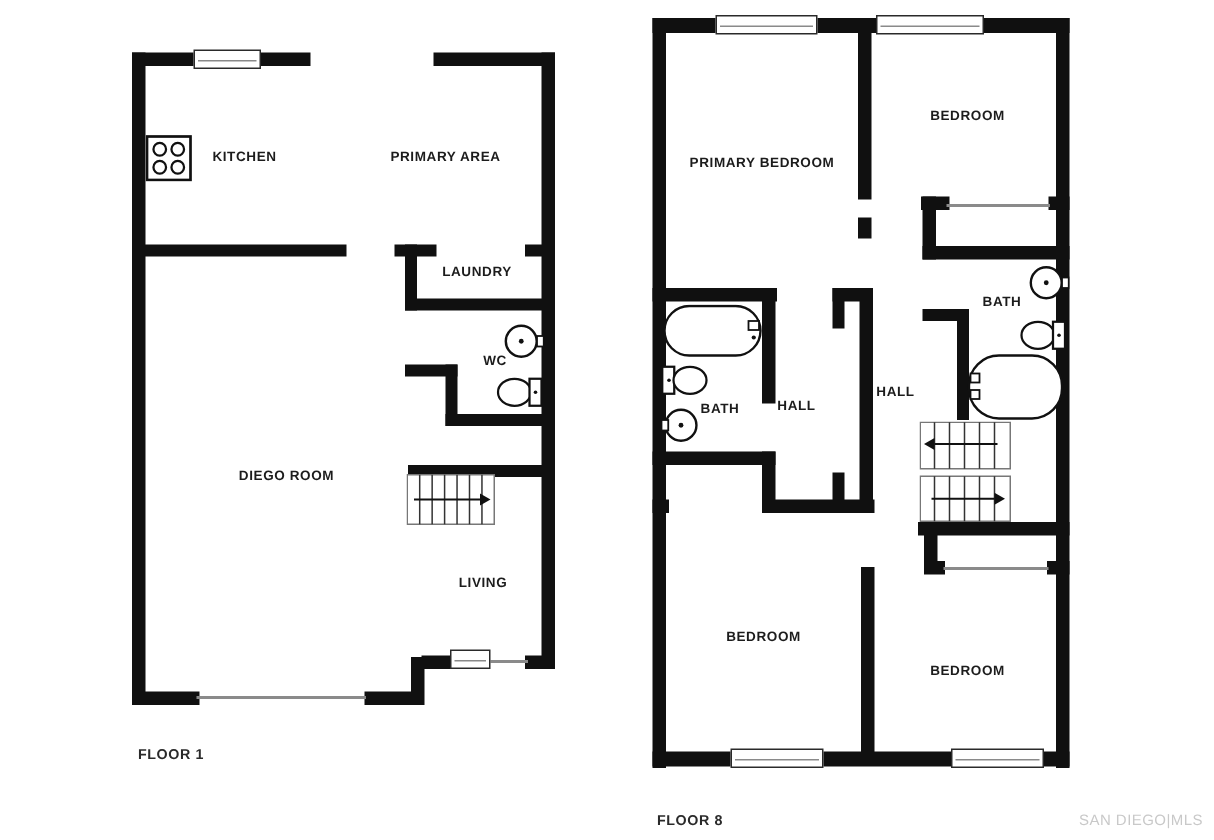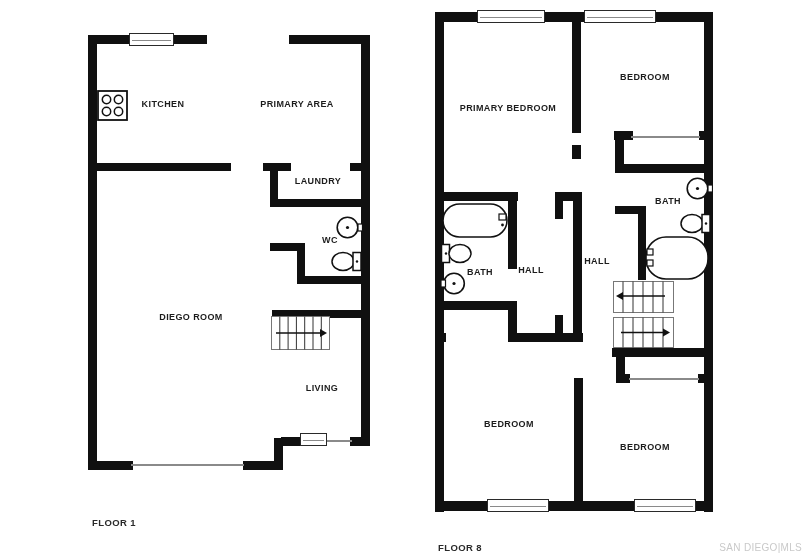--- a/index.html
+++ b/index.html
@@ -82,21 +82,21 @@
       <line x1="5" y1="17" x2="49" y2="17" stroke="#111" stroke-width="1.4"></line>
       <polygon points="49,13 56,17 49,21" fill="#111"></polygon>
     </svg>
 
     <span class="lbl" style="left:163px;top:104px">KITCHEN</span>
     <span class="lbl" style="left:297px;top:104px">PRIMARY AREA</span>
     <span class="lbl" style="left:318px;top:181px">LAUNDRY</span>
     <span class="lbl" style="left:330px;top:240px">WC</span>
     <span class="lbl" style="left:191px;top:317px">DIEGO ROOM</span>
     <span class="lbl" style="left:322px;top:388px">LIVING</span>
-    <span class="fl" style="left:92px;top:517px">FLOOR 1</span>
+    <span class="fl" style="left:92px;top:498px">FLOOR 1</span>
   </div>
 
   <div>
 
     <i class="w" style="left:435px;top:12px;width:278px;height:10px"></i>
     <i class="w" style="left:435px;top:12px;width:9px;height:500px"></i>
     <i class="w" style="left:704px;top:12px;width:9px;height:500px"></i>
     <i class="w" style="left:435px;top:501px;width:278px;height:10px"></i>
 
     <i class="w" style="left:572px;top:12px;width:9px;height:121px"></i>

